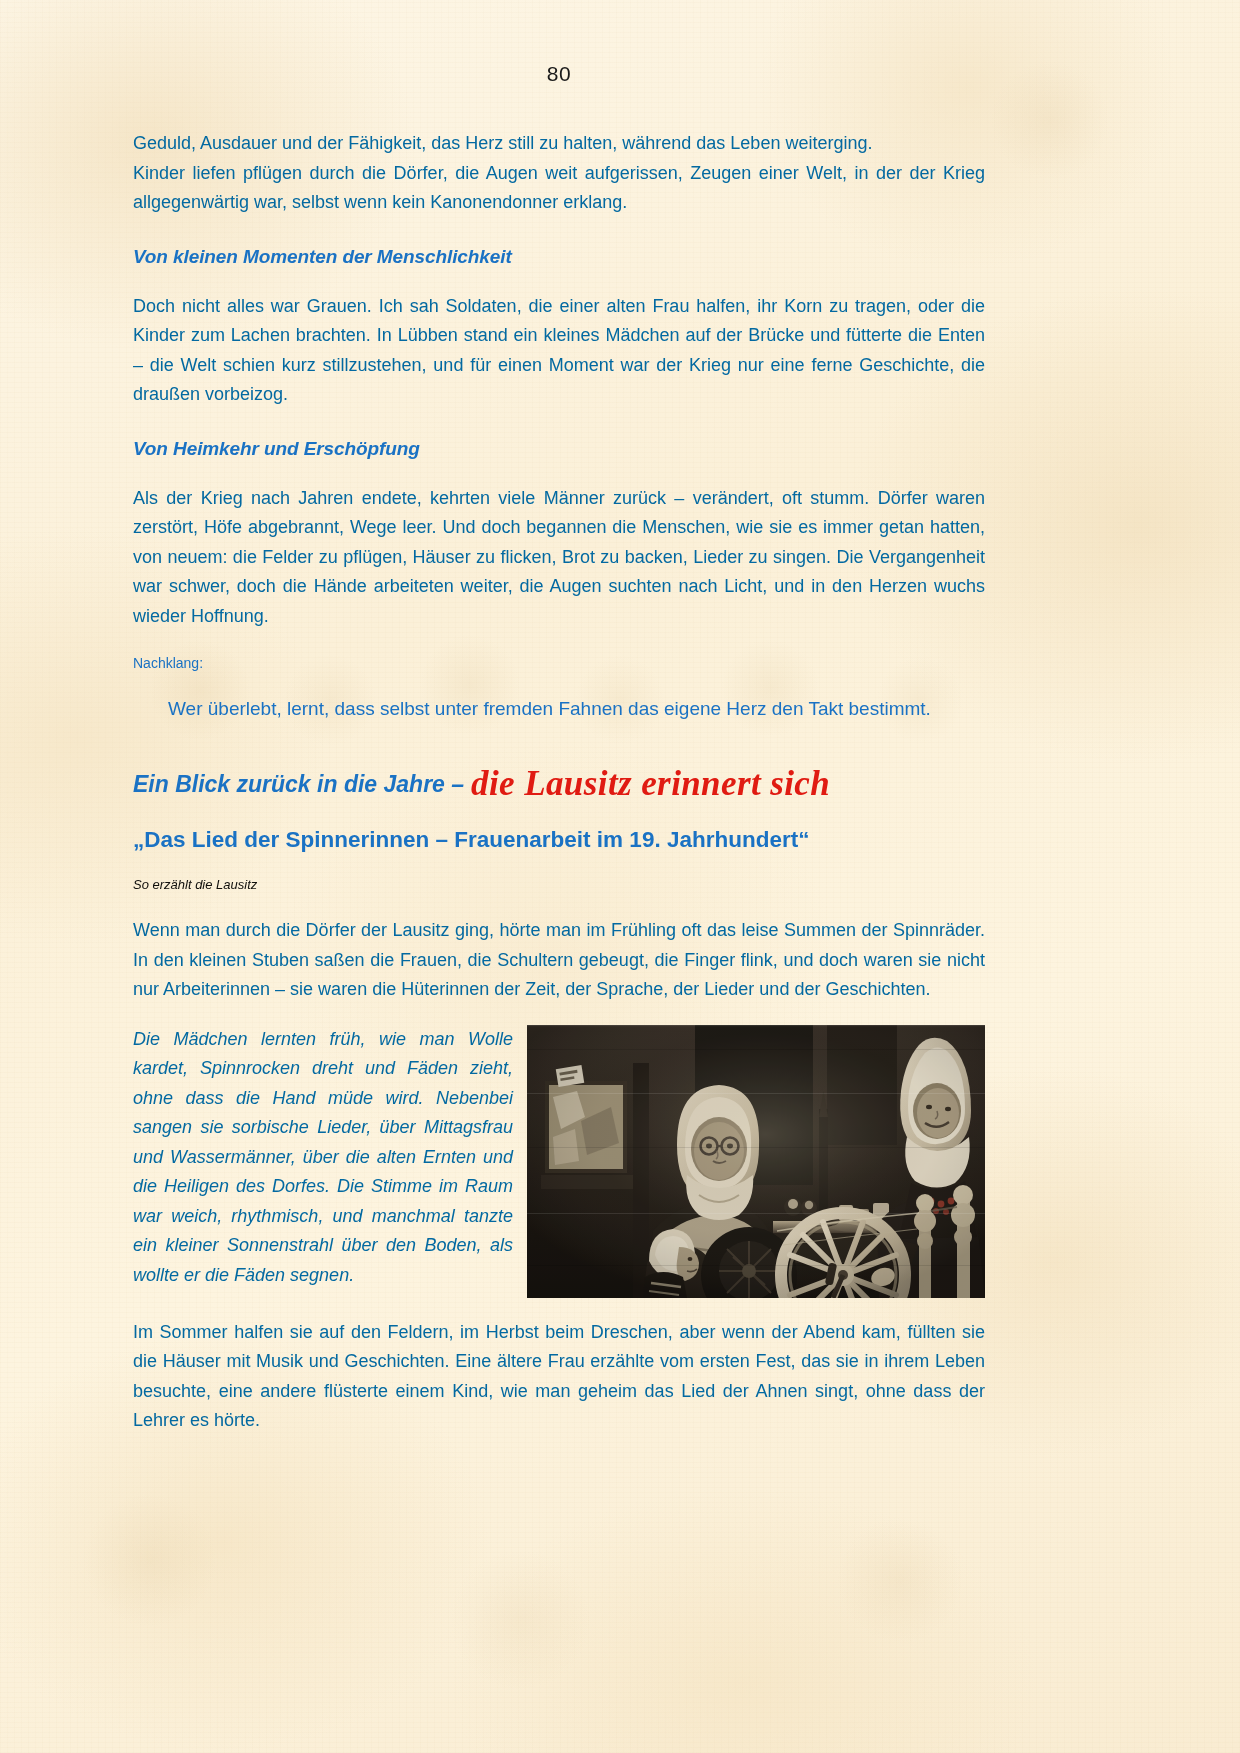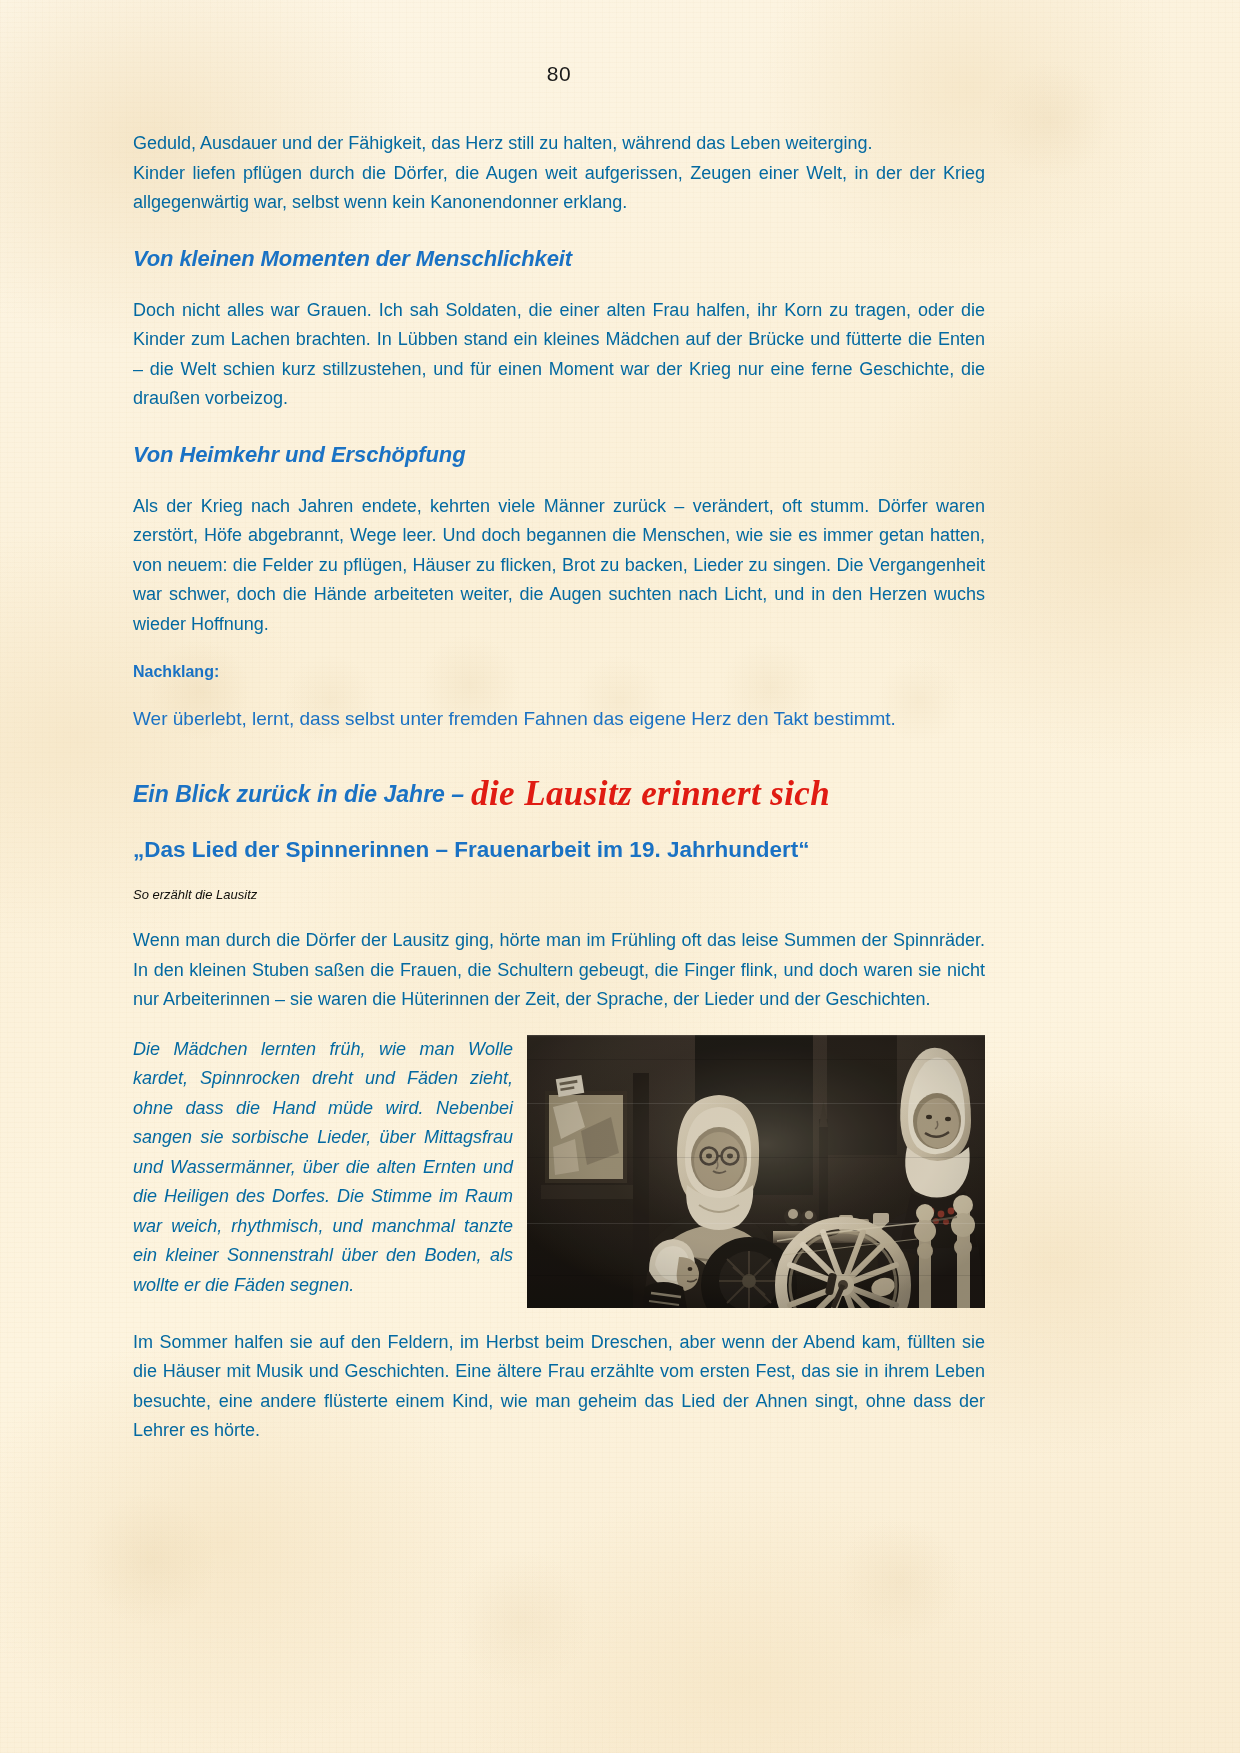--- a/index.html
+++ b/index.html
@@ -81,36 +81,37 @@
     line-height: 29.5px;
     color: #0369a1;
     text-align: justify;
     text-justify: inter-word;
     -webkit-hyphens: none;
     hyphens: none;
   }
 
   h2.blue-head {
     margin: 0;
-    font-size: 22px;
+    font-size: 19px;
     font-weight: bold;
     font-style: italic;
     color: #1a72c4;
     letter-spacing: -0.1px;
   }
 
   .nachklang-label {
-    font-size: 16px;
-    font-weight: bold;
+    font-size: 14px;
+    font-weight: normal;
     color: #1a72c4;
   }
   .nachklang-quote {
     font-size: 19px;
     color: #1a72c4;
     line-height: 28px;
+    margin-left: 35px;
   }
 
   .mixed-head {
     font-size: 23px;
     font-weight: bold;
     font-style: italic;
     color: #1a72c4;
     white-space: nowrap;
   }
   .mixed-head .script {

